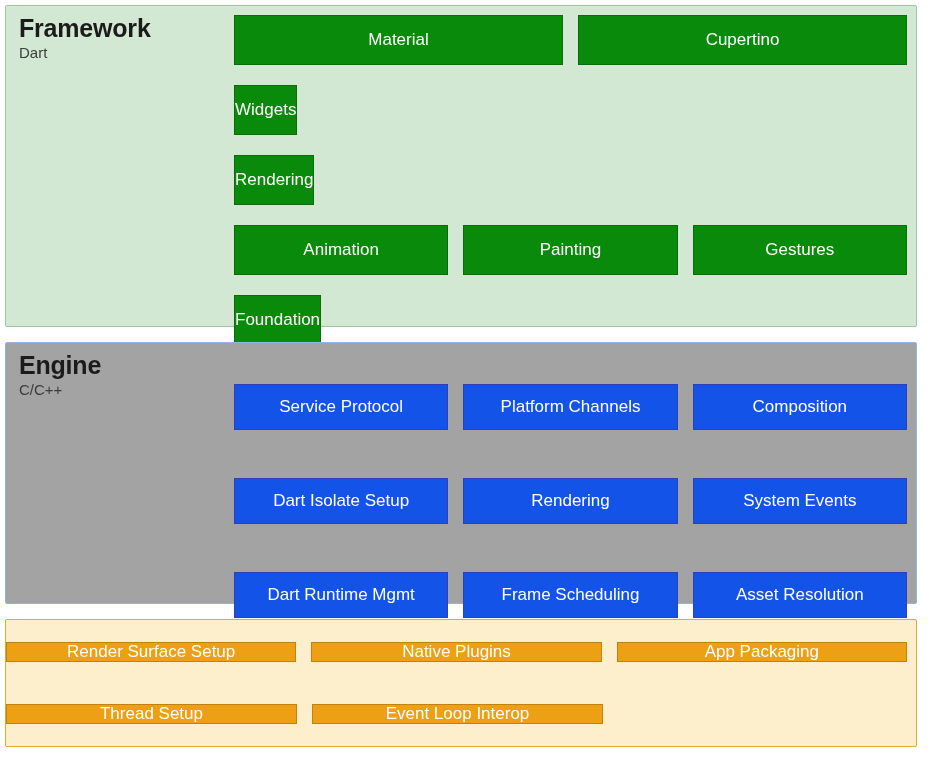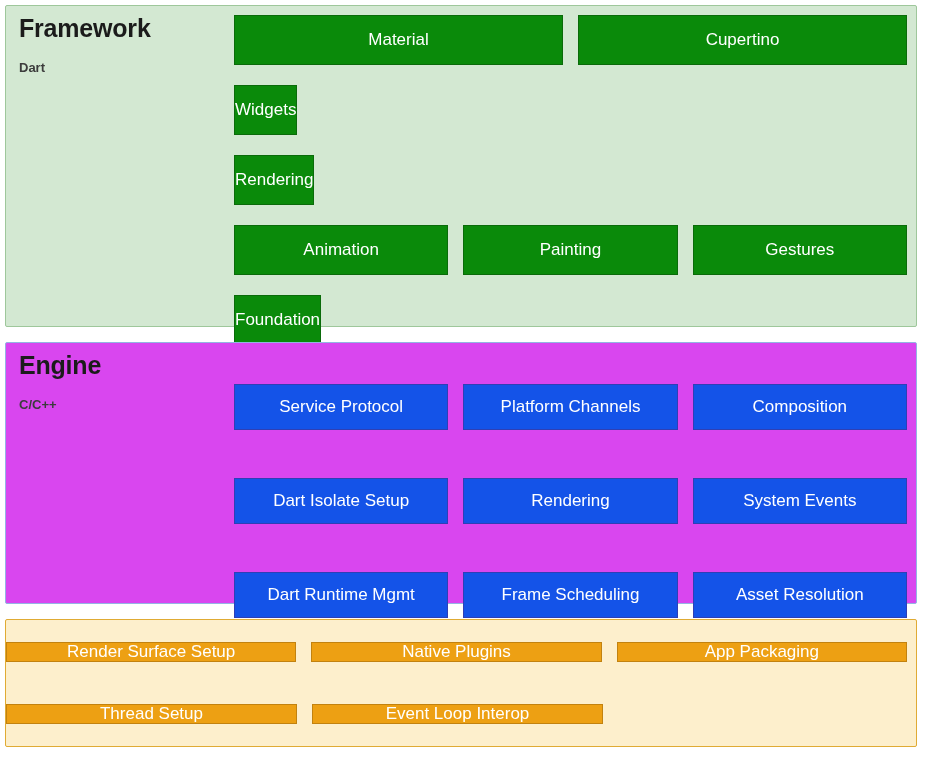--- a/index.html
+++ b/index.html
@@ -45,25 +45,25 @@
 
   .layer-title {
     font-size: 25px;
     font-weight: bold;
     color: #1b1b1b;
     line-height: 1.12;
     letter-spacing: -0.2px;
   }
 
   .layer-subtitle {
-    font-size: 13px;
-    font-weight: bold;
+    font-size: 15px;
+    font-weight: normal;
     color: #3c3c3c;
     line-height: 1.3;
-    margin-top: 18px;
+    margin-top: 1px;
   }
 
   .layer-grid {
     flex: 1 1 auto;
     display: flex;
     flex-direction: column;
     box-sizing: border-box;
   }
 
   .row {
@@ -102,21 +102,21 @@
     gap: 20px;
   }
   .layer-framework .row { height: 50px; gap: 15px; }
   .layer-framework .cell {
     background: #0a8a0a;
     border: 1px solid #0a6b0a;
   }
 
   
   .layer-engine {
-    background: #d946ef;
+    background: #a3a3a3;
     border: 1px solid #93b4e3;
     height: 262px;
   }
   .layer-engine .layer-grid {
     padding: 9px 9px 9px 0;
     gap: 16px;
   }
   .layer-engine .row { height: 46px; gap: 15px; margin-top: 32px; }
   .layer-engine .cell {
     background: #1453e8;

